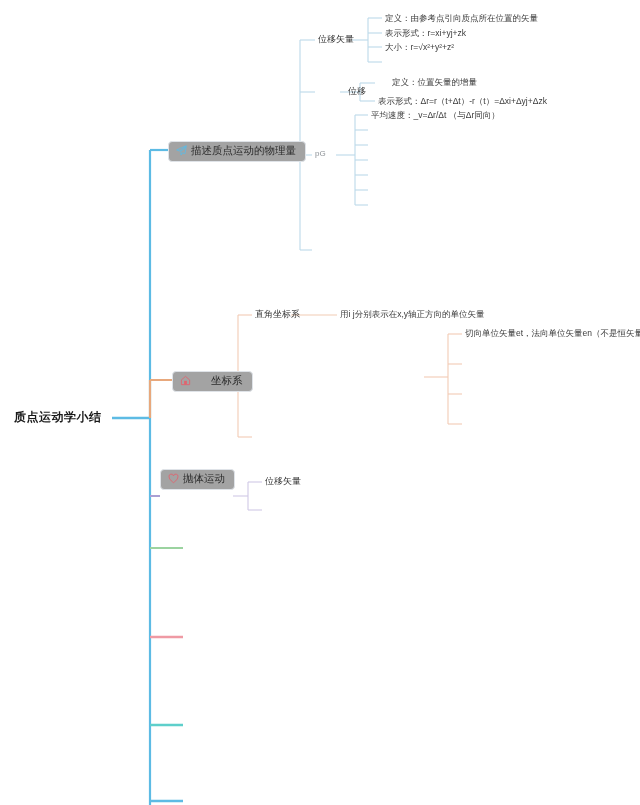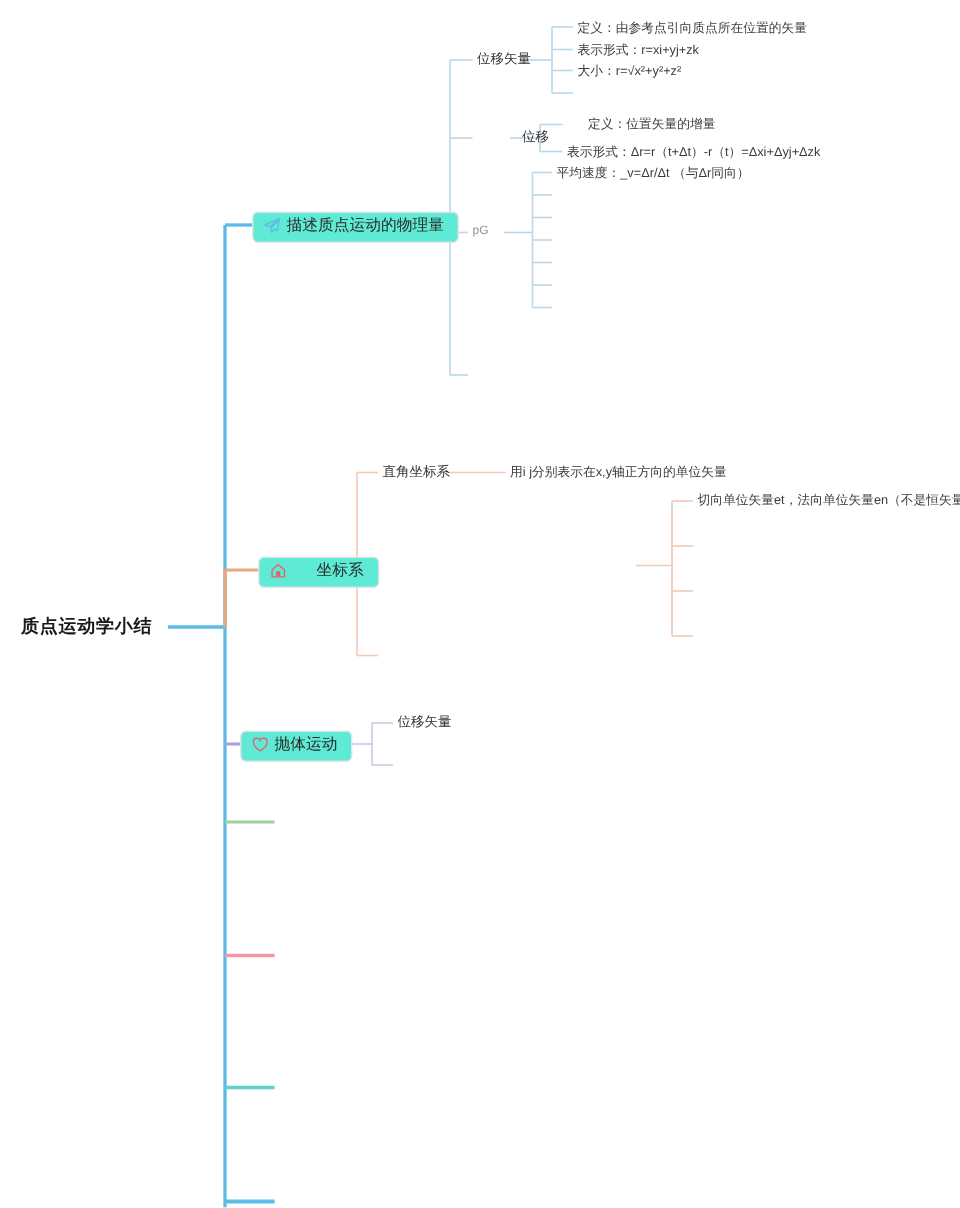--- a/index.html
+++ b/index.html
@@ -14,21 +14,21 @@
   .node{position:absolute;white-space:nowrap;}
 
   
   .root-title{
     font-size:12px;font-weight:bold;color:#1a1a1a;
     letter-spacing:.5px;
   }
 
   
   .topic{
-    border:1px solid #dfe3e8;border-radius:4px;background:#5eead4;
+    border:1px solid #dfe3e8;border-radius:4px;background:#a3a3a3;
     padding:3px 9px 4px 7px;font-size:10.5px;color:#2b2b2b;
     display:flex;align-items:center;gap:4px;line-height:1.1;
   }
   .topic .ic{width:11px;height:11px;display:inline-block;flex:0 0 auto;}
   .topic .ic svg{display:block;width:11px;height:11px;}
 
   
   .leaf{font-size:8.5px;color:#3a3a3a;line-height:1.25;text-align:center;}
   .leaf.mid{font-size:9px;color:#333;}
   .ghost{font-size:8px;color:#8c9196;}
@@ -149,21 +149,21 @@
         </svg>
     </span>
     <span>坐标系</span>
   </div>
 
   <div class="node leaf mid" style="left:255px;top:309px;">直角坐标系</div>
 
   <div class="node leaf" style="left:340px;top:309px;">用i j分别表示在x,y轴正方向的单位矢量</div>
   <div class="node leaf" style="left:465px;top:328px;">切向单位矢量et，法向单位矢量en（不是恒矢量）</div>
 
-  <div class="node topic" style="left:160px;top:487px;">
+  <div class="node topic" style="left:160px;top:469px;">
     <span class="ic">
       <svg viewBox="0 0 16 16">
           <path d="M8 14S1.5 9.8 1.5 5.7A3.2 3.2 0 0 1 8 4.2a3.2 3.2 0 0 1 6.5 1.5C14.5 9.8 8 14 8 14z" fill="none" stroke="#e0646f" stroke-width="1.3" stroke-linejoin="round"></path>
         </svg>
     </span>
     <span>抛体运动</span>
   </div>
 
   <div class="node leaf mid" style="left:265px;top:476px;">位移矢量</div>
 

